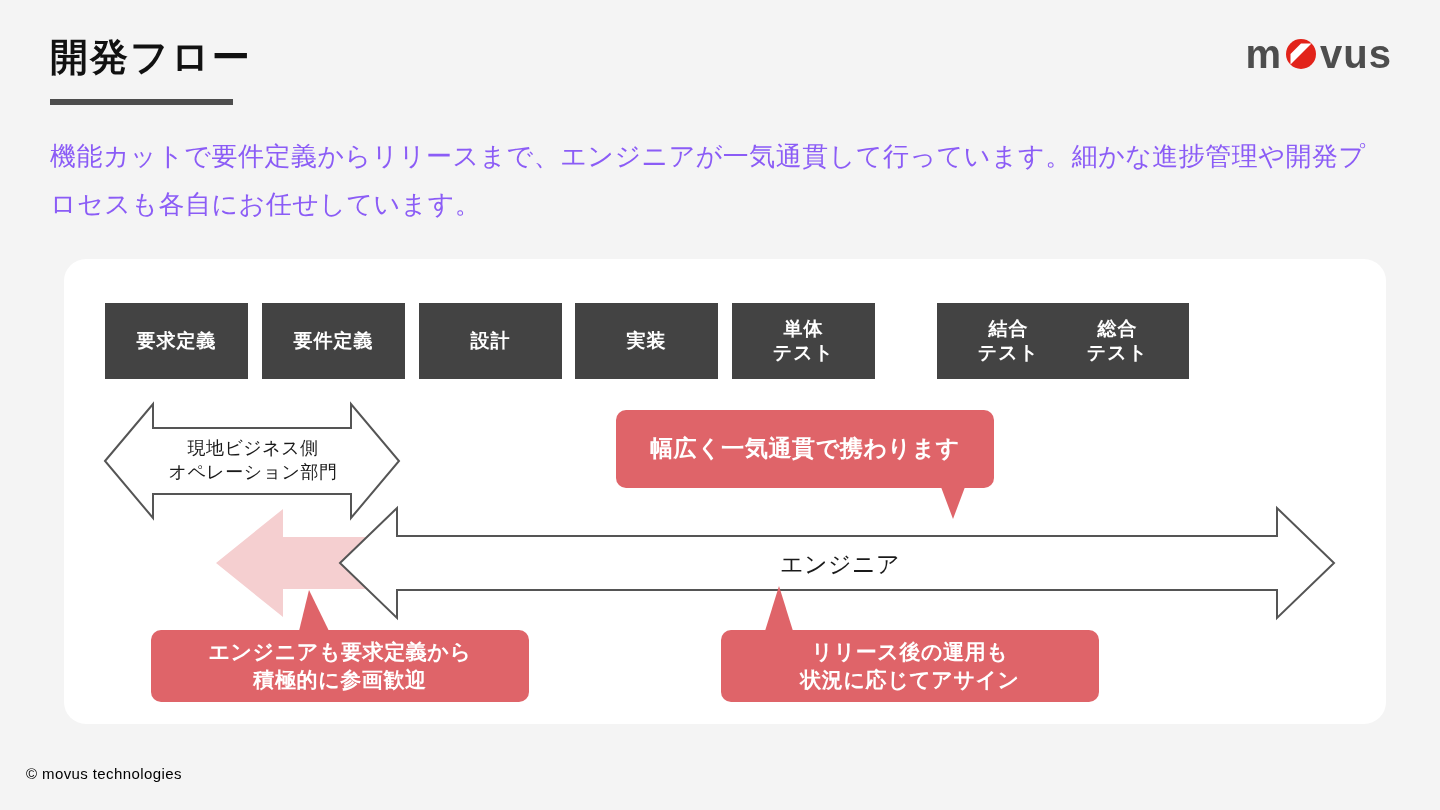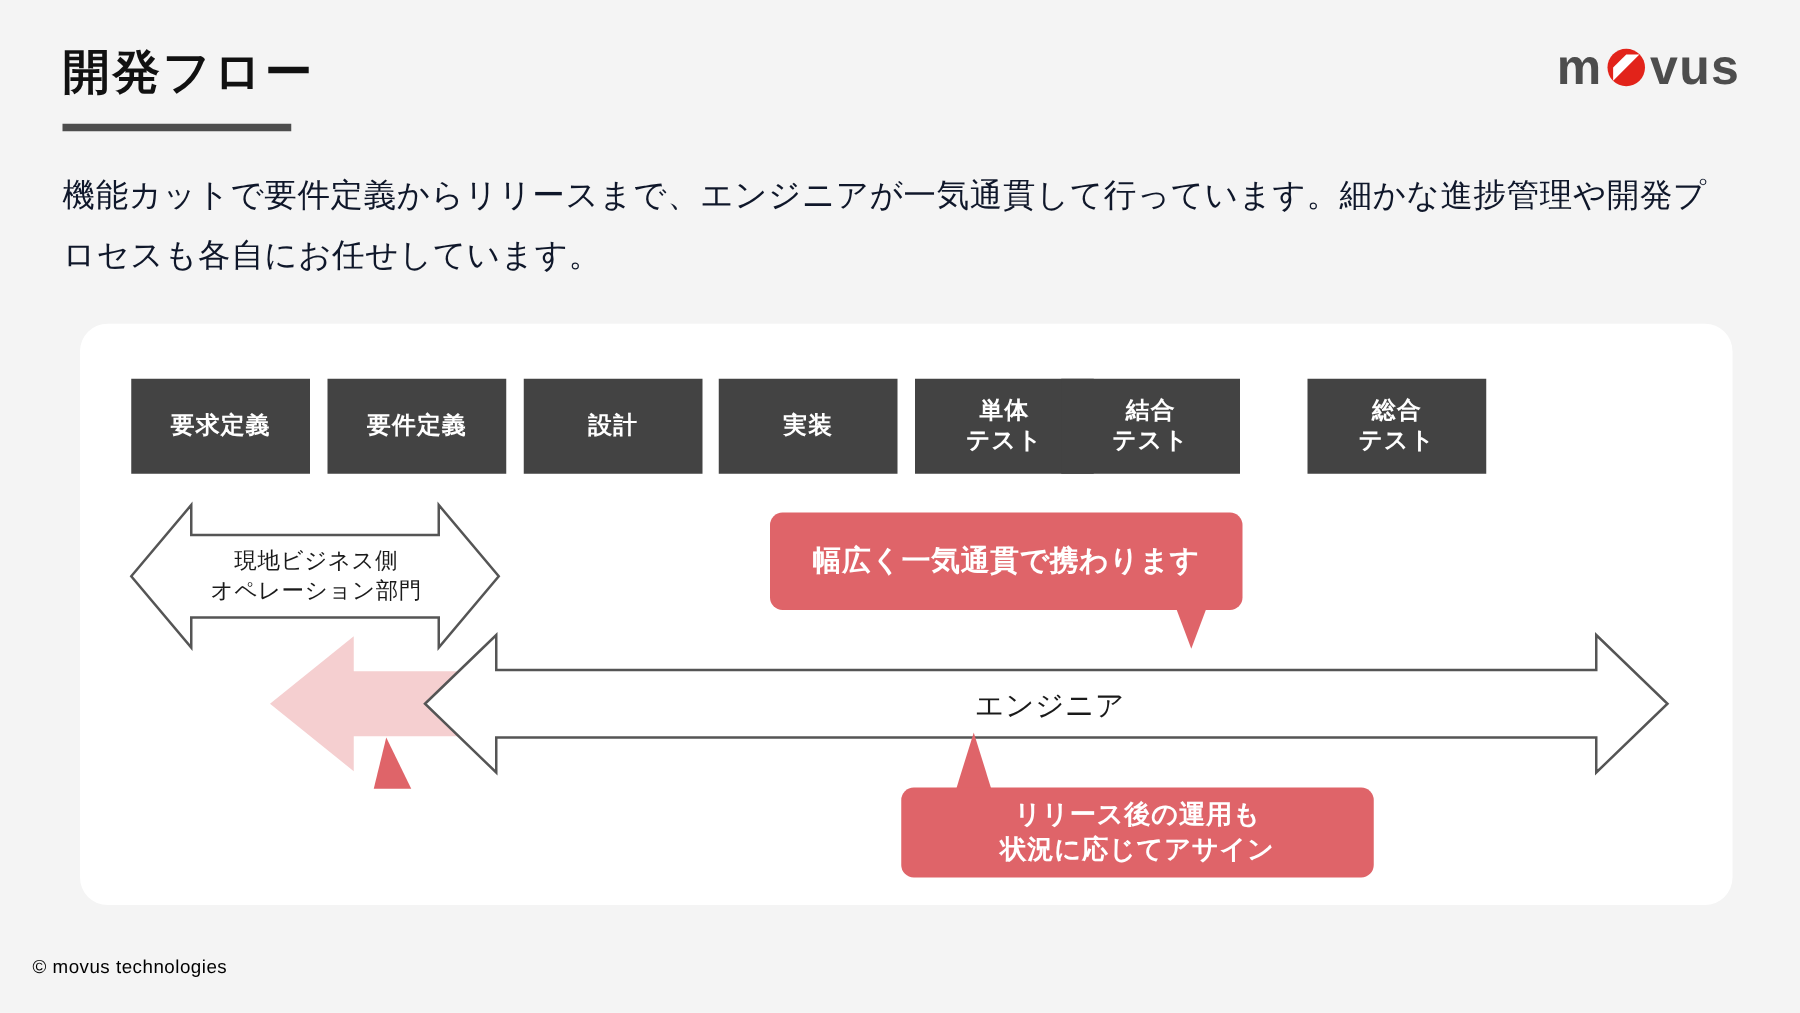--- a/index.html
+++ b/index.html
@@ -51,21 +51,21 @@
   }
   .logo .logo-o svg { display: block; }
 
   
   .lead {
     position: absolute;
     left: 50px; top: 132px;
     width: 1340px;
     font-size: 26px;
     line-height: 1.85;
-    color: #0f172a;
+    color: #8b5cf6;
     letter-spacing: 0.5px;
   }
 
   
   .card {
     position: absolute;
     left: 64px; top: 259px;
     width: 1322px; height: 465px;
     background: #ffffff;
     border-radius: 22px;
@@ -193,21 +193,21 @@
       <div class="phase-box" style="left:314px;width:143px;">
         <span>設計</span>
       </div>
       <div class="phase-box" style="left:470px;width:143px;">
         <span>実装</span>
       </div>
       <div class="phase-box" style="left:627px;width:143px;">
         <span>単体</span>
         <span>テスト</span>
       </div>
-      <div class="phase-box" style="left:744px;width:143px;align-items:center;">
+      <div class="phase-box" style="left:832px;width:143px;align-items:center;">
         <span>結合</span>
         <span>テスト</span>
       </div>
       <div class="phase-box" style="left:941px;width:143px;text-align:center;">
         <span>総合</span>
         <span>テスト</span>
       </div>
     </div>
   </div>
 
@@ -222,17 +222,19 @@
     <polygon points="941,487 965,487 953,519" fill="#df6469"></polygon>
     <polygon points="299,631 329,631 309,590" fill="#df6469"></polygon>
     <polygon points="765,631 793,631 779,586" fill="#df6469"></polygon>
   </svg>
 
   <div class="arrow-label label-biz">現地ビジネス側
 オペレーション部門</div>
   <div class="arrow-label label-eng">エンジニア</div>
 
   <div class="callout callout-top">幅広く一気通貫で携わります</div>
+  <div class="callout callout-bl">エンジニアも要求定義から
+積極的に参画歓迎</div>
   <div class="callout callout-br">リリース後の運用も
 状況に応じてアサイン</div>
 
   <div class="footer">© movus technologies</div>
 </div>
 
 </body></html>

